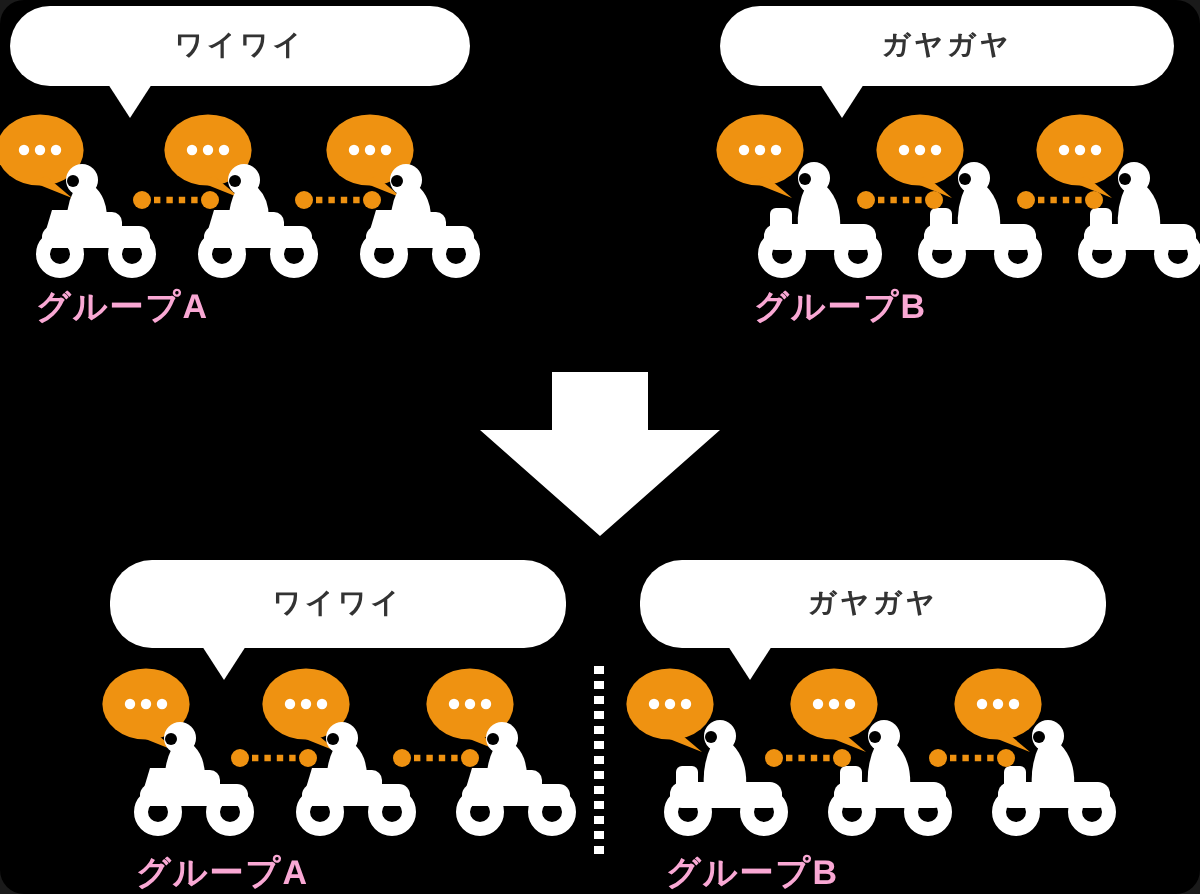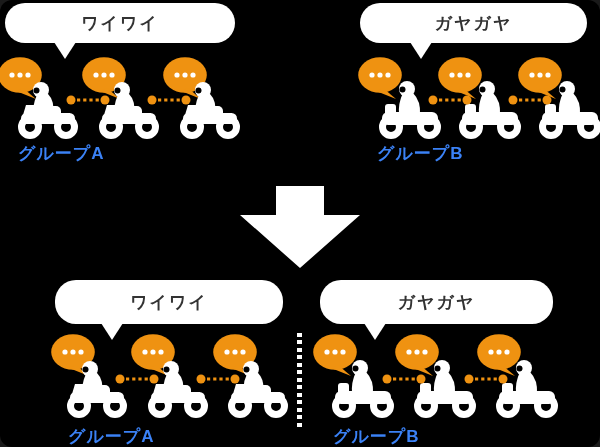--- a/index.html
+++ b/index.html
@@ -7,32 +7,32 @@
     position:relative;width:600px;height:447px;background:#000000;
     border-radius:12px;overflow:hidden;
     font-family:"Liberation Sans",sans-serif;
   }
   
   .speech{
     position:absolute;background:#ffffff;border-radius:21px;
     display:flex;align-items:center;justify-content:center;
   }
   .speech-text{
-    color:#333333;font-size:17px;font-weight:bold;letter-spacing:2px;
+    color:#333333;font-size:14px;font-weight:bold;letter-spacing:2px;
   }
   .speech-tail{
     position:absolute;bottom:-16px;width:0;height:0;
     border-left:11px solid transparent;border-right:11px solid transparent;
     border-top:17px solid #ffffff;
   }
   .chat{position:absolute;width:46px;height:42px;}
   .rider{position:absolute;width:62px;height:58px;}
   .link{position:absolute;width:44px;height:10px;color:#EF9211;}
   .glabel{
-    position:absolute;color:#3b82f6;font-size:17px;font-weight:bold;
+    position:absolute;color:#f9a8d4;font-size:17px;font-weight:bold;
     letter-spacing:1px;white-space:nowrap;
   }
   .arrow{position:absolute;left:240px;top:186px;width:120px;height:82px;}
   .divider{
     position:absolute;left:297px;top:333px;width:5px;height:95px;
     background:repeating-linear-gradient(to bottom,#ffffff 0px,#ffffff 4px,transparent 4px,transparent 7.5px);
   }
   svg{display:block;}
   .defs{position:absolute;width:0;height:0;overflow:hidden;}
 </style>

